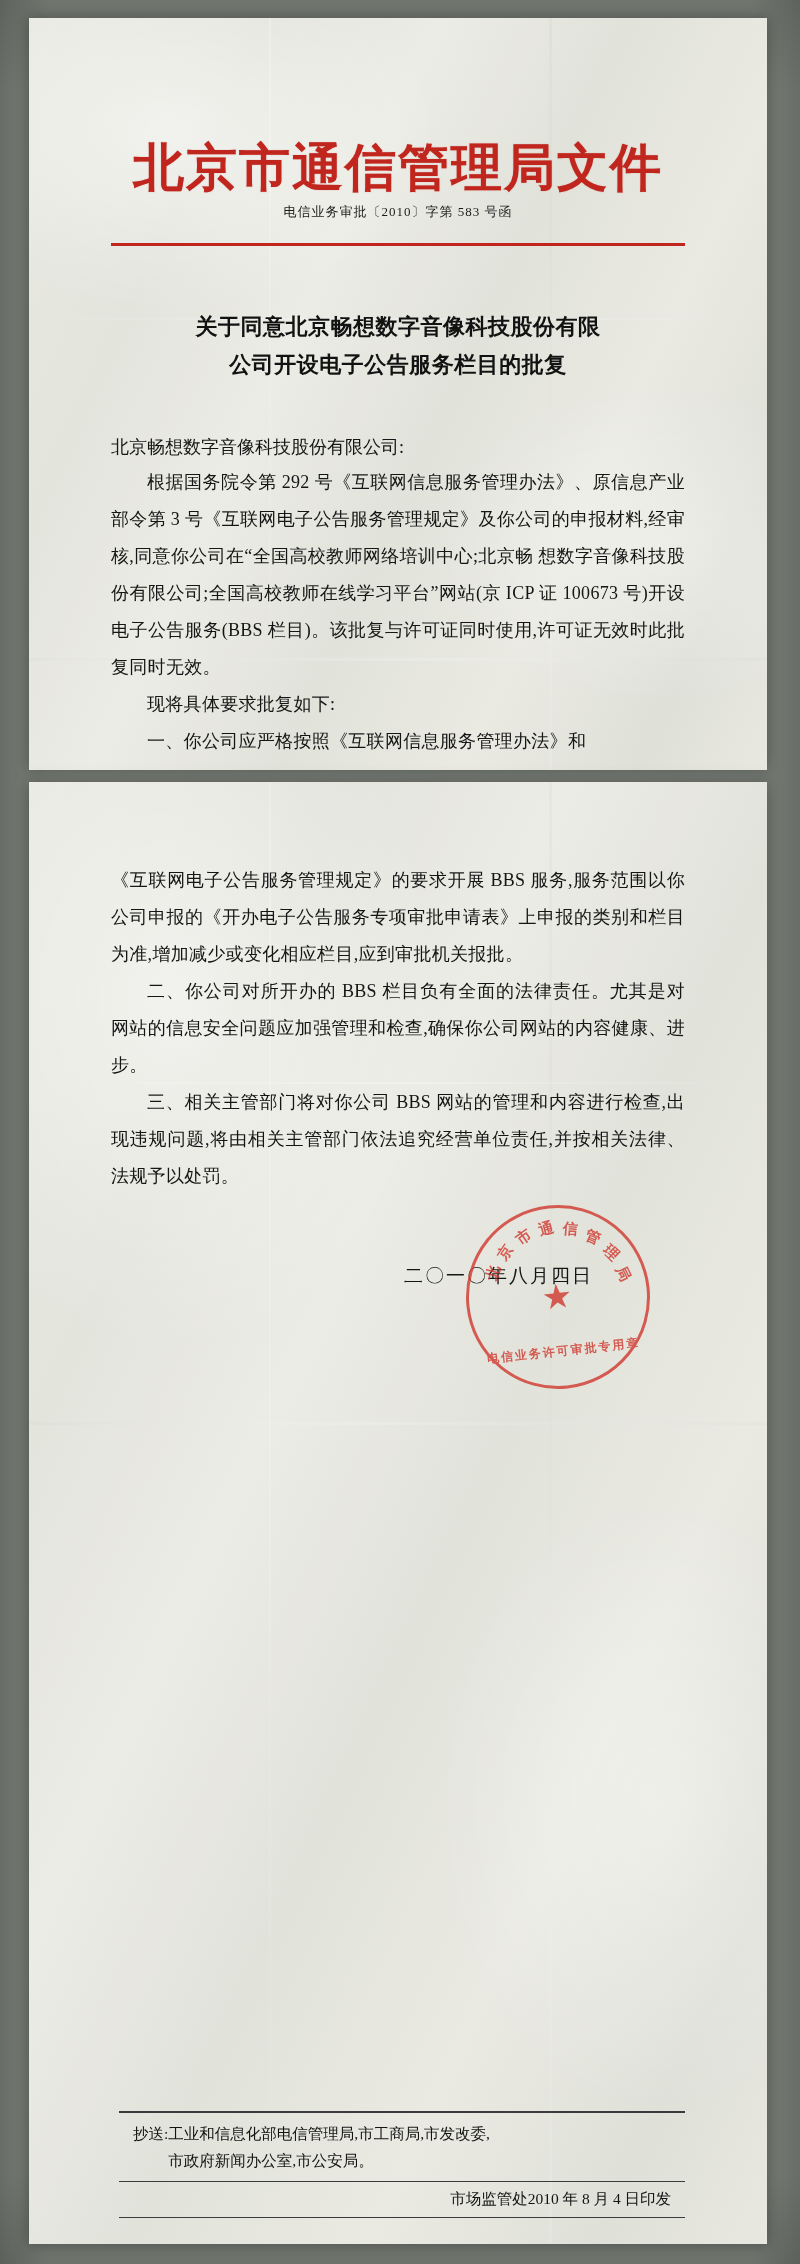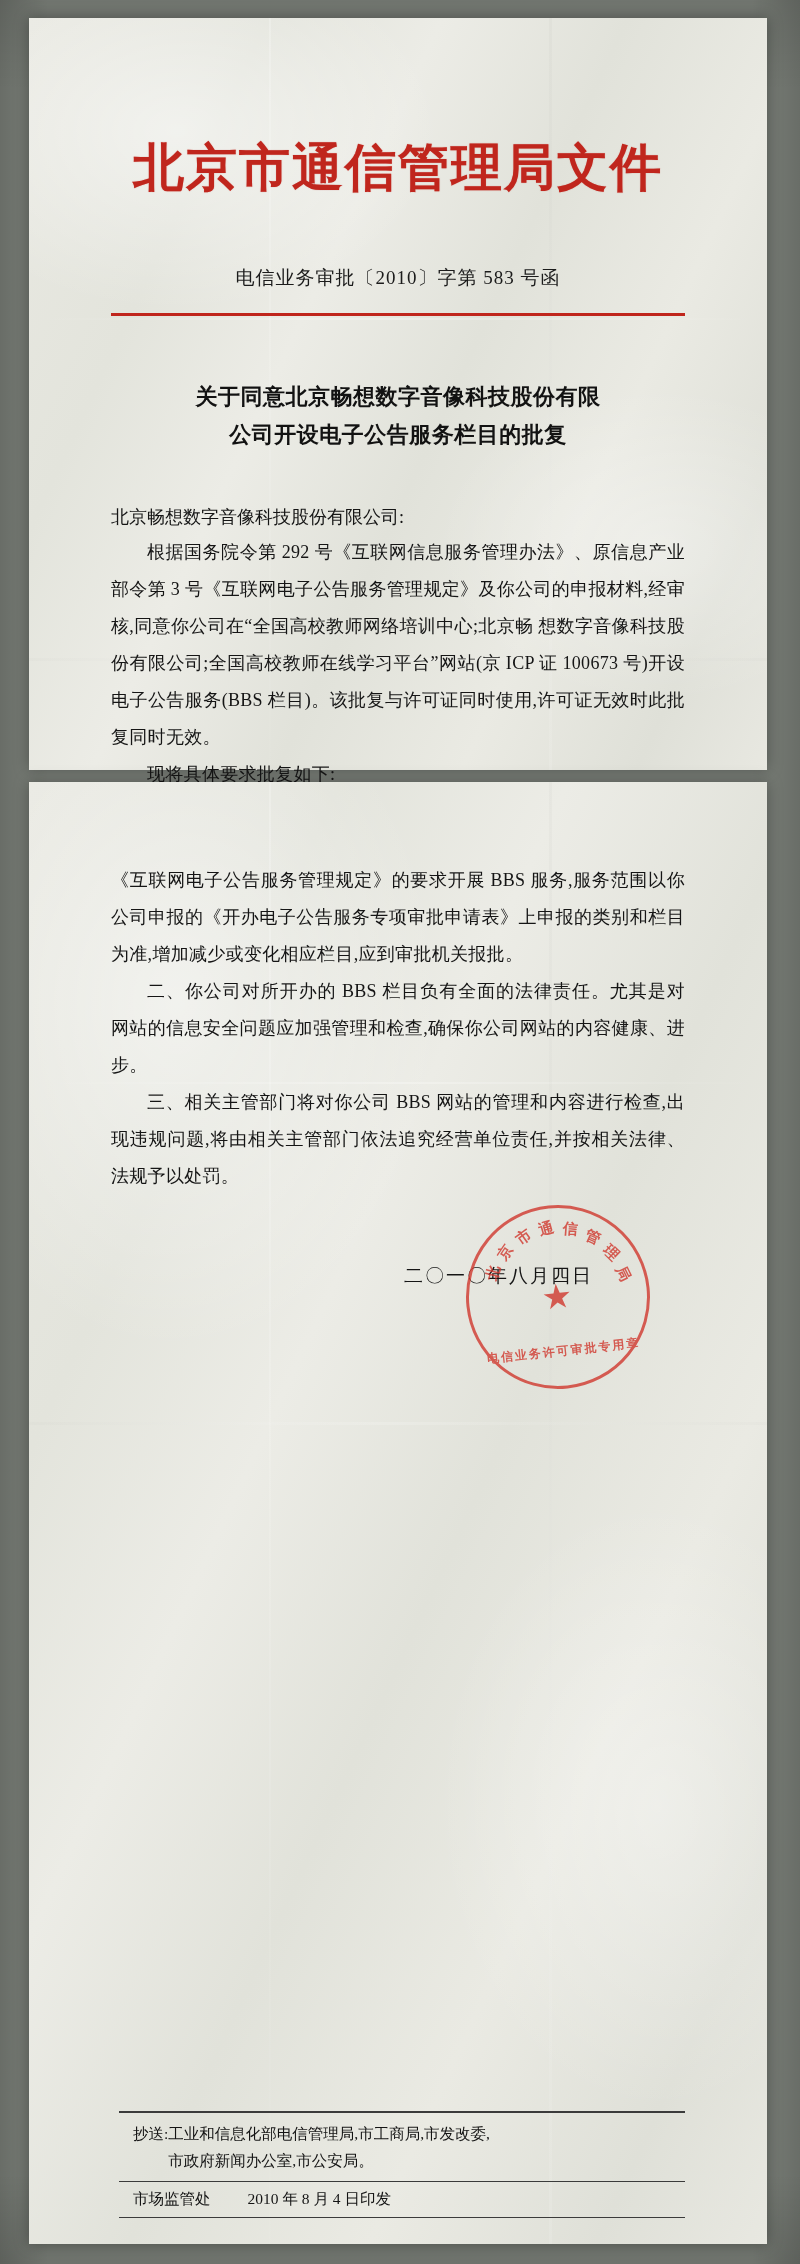--- a/index.html
+++ b/index.html
@@ -68,23 +68,22 @@
     color: #c0261d;
     font-size: 51px;
     font-weight: bold;
     letter-spacing: 2px;
     margin-top: 116px;
     font-family: "Liberation Serif", "DejaVu Serif", serif;
     text-shadow: 0 0 1px rgba(192,38,29,0.5);
   }
   .doc-number {
     text-align: center;
-    font-size: 19px;
+    font-size: 13px;
     color: #1b1b1b;
-    margin-top: 62px;
     letter-spacing: 1px;
   }
   .red-rule {
     height: 3px;
     background: #c0261d;
     margin: 22px 0 0 0;
   }
 
   
   .subject {
@@ -187,25 +186,24 @@
     display: flex;
     font-size: 15.5px;
     color: #141414;
     line-height: 27px;
     padding: 7px 0 7px 14px;
   }
   .cc-label { white-space: nowrap; }
   .cc-text { }
   .footer-last {
     display: flex;
-    justify-content: flex-start;
+    justify-content: flex-end;
     font-size: 15.5px;
     color: #141414;
     padding: 7px 14px 7px 14px;
-    gap: 37px;
   }
 </style>
 </head>
 <body>
 
 <div id="doc">
 
   <div class="page page-top">
     <div class="crease v1"></div>
     <div class="crease v2"></div>

